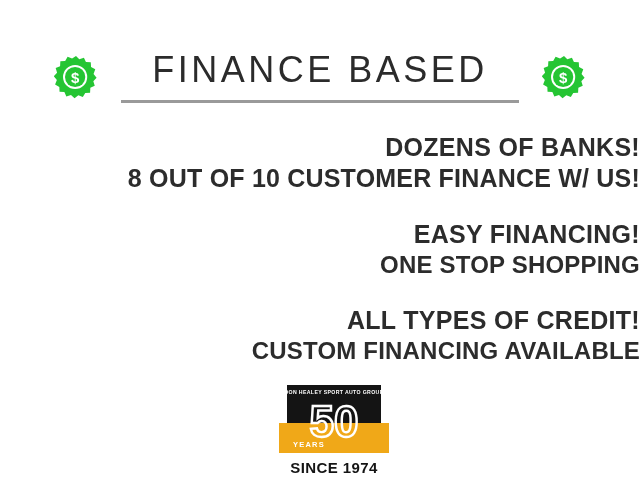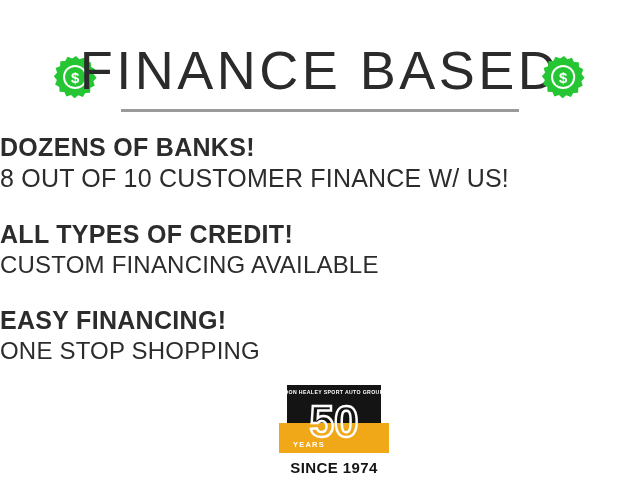--- a/index.html
+++ b/index.html
@@ -45,21 +45,21 @@
 
   .title-wrap {
     width: 400px;
     display: flex;
     flex-direction: column;
     align-items: center;
   }
 
   .page-title {
     font-family: "Liberation Sans", sans-serif;
-    font-size: 54px;
+    font-size: 36px;
     font-weight: 400;
     letter-spacing: 3.5px;
     color: #2b2b2b;
     line-height: 1;
     white-space: nowrap;
     text-align: center;
   }
 
   .title-divider {
     margin-top: 12px;
@@ -67,40 +67,40 @@
     height: 3px;
     background: #9a9a9a;
   }
 
   
   .body-blocks {
     position: absolute;
     top: 132px;
     left: 0;
     width: 640px;
-    text-align: left;
+    text-align: right;
   }
 
   .block { margin-bottom: 25px; }
   .block:last-child { margin-bottom: 0; }
 
   .line {
     color: #2c2c2c;
     line-height: 1.24;
     white-space: nowrap;
   }
 
   .line.head {
     font-size: 25px;
     font-weight: bold;
     letter-spacing: 0.3px;
   }
   .line.sub {
     font-size: 24px;
-    font-weight: 400;
+    font-weight: 700;
     letter-spacing: 0.2px;
   }
   .line.sub.wide { font-size: 25px; }
 
   
   .logo {
     position: absolute;
     left: 279px;
     top: 385px;
     width: 110px;
@@ -169,27 +169,27 @@
   </div>
 
   <div class="body-blocks">
 
     <div class="block">
       <div class="line head">DOZENS OF BANKS!</div>
       <div class="line sub wide">8 OUT OF 10 CUSTOMER FINANCE W/ US!</div>
     </div>
 
     <div class="block">
+      <div class="line head">EASY FINANCING!</div>
+      <div class="line sub">ONE STOP SHOPPING</div>
+    </div>
+
+    <div class="block">
       <div class="line head">ALL TYPES OF CREDIT!</div>
       <div class="line sub">CUSTOM FINANCING AVAILABLE</div>
-    </div>
-
-    <div class="block">
-      <div class="line head">EASY FINANCING!</div>
-      <div class="line sub">ONE STOP SHOPPING</div>
     </div>
 
   </div>
 
   <div class="logo">
 
     <svg class="logo-badge" viewBox="0 0 110 68">
       <rect x="8" y="0" width="94" height="38" fill="#141414"></rect>
       <rect x="0" y="38" width="110" height="30" fill="#f0a818"></rect>
 

